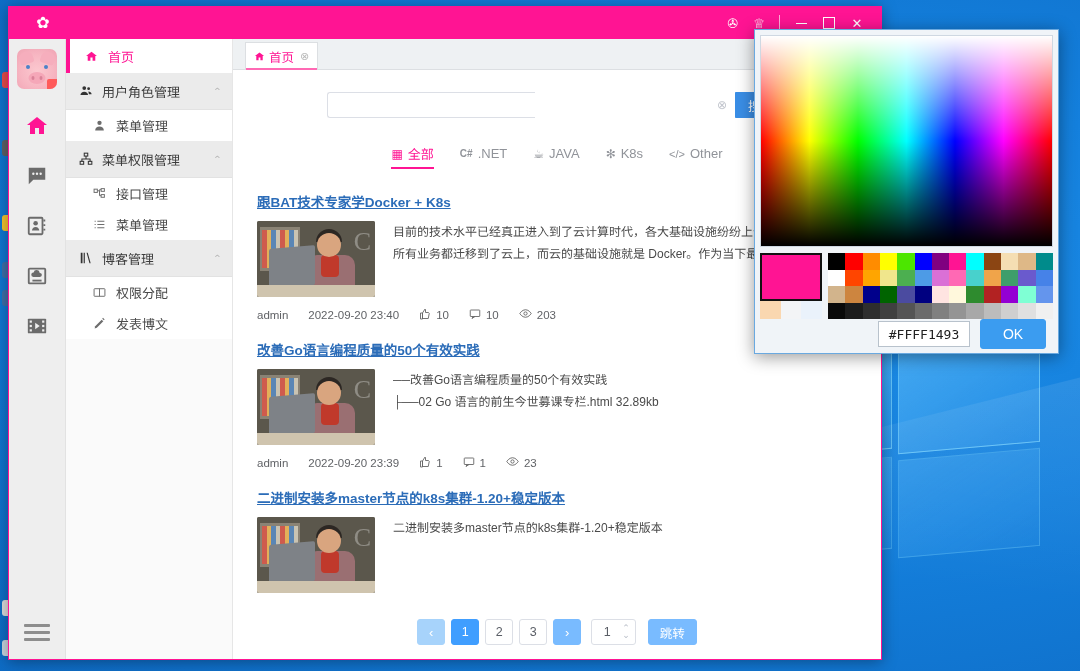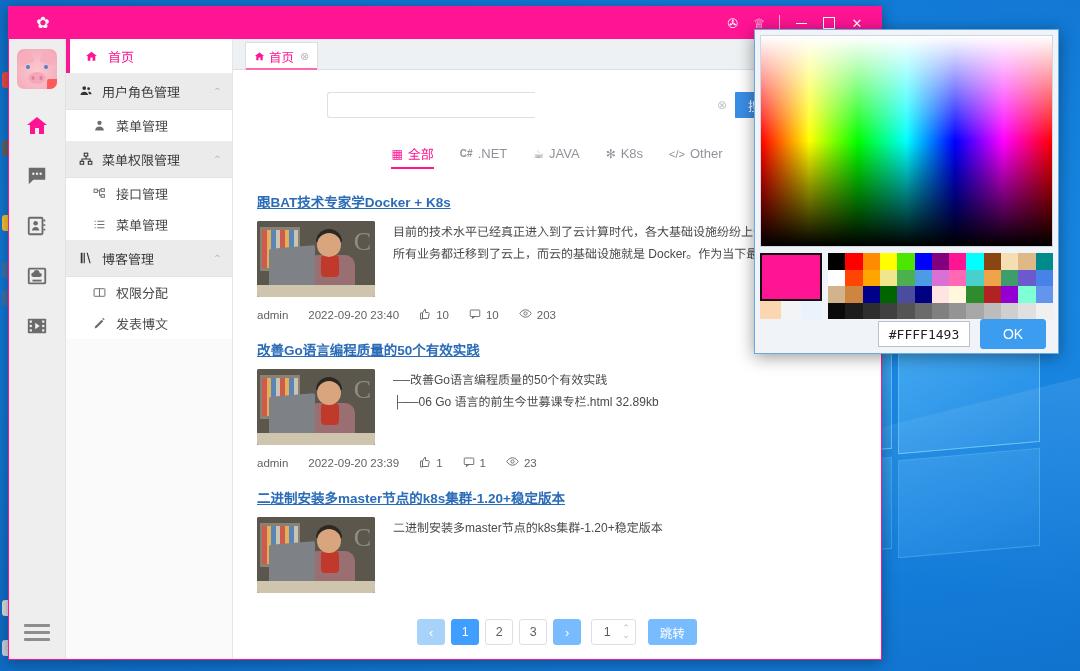--- a/index.html
+++ b/index.html
@@ -696,21 +696,21 @@
                 <div class="chalk">C</div>
                 <div class="torso"></div>
                   <div class="shirt"></div>
                 <div class="hair"></div>
                   <div class="head"></div>
                 <div class="monitor"></div>
                   <div class="desk"></div>
               </div>
               <div class="art-text">
                 <div class="ln">──改善Go语言编程质量的50个有效实践</div>
-                <div class="ln">├──06 Go 语言的前生今世募课专栏.html  32.89kb</div>
+                <div class="ln">├──02 Go 语言的前生今世募课专栏.html  32.89kb</div>
               </div>
             </div>
             <div class="art-meta">
               <span>admin</span>
               <span>2022-09-20 23:39</span>
               <span class="meta-item">
                 <span class="meta-ico">
                   <svg width="12" height="12" viewBox="0 0 24 24" fill="none" stroke="currentColor" stroke-width="1.8">
                       <path d="M7 22V10l5-8 1 1v6h6l1.5 1.5-2 10.5H7z"></path>
                       <path d="M3 10h4v12H3z"></path>

